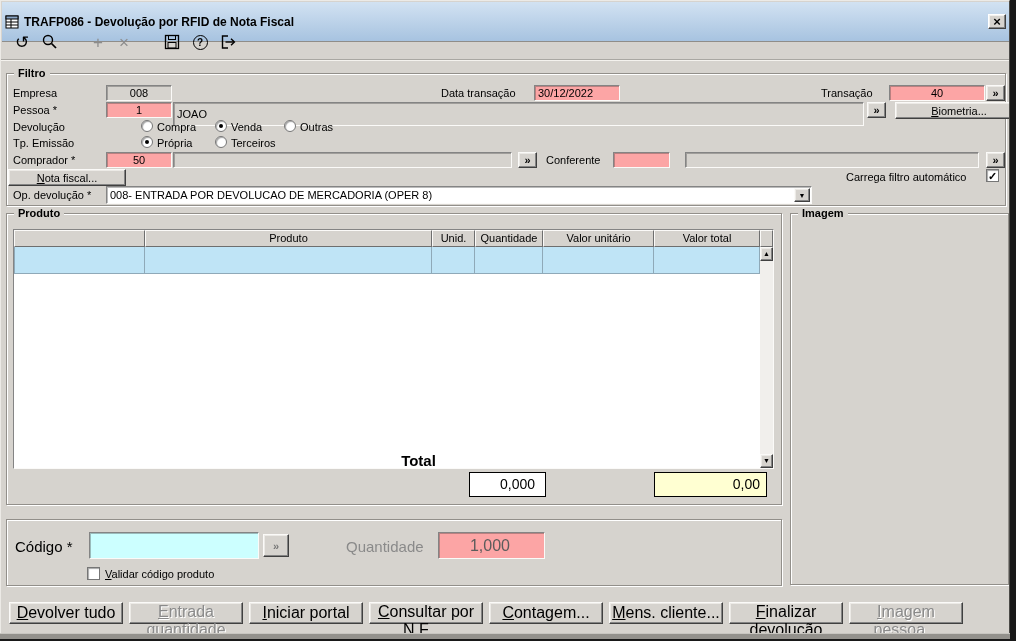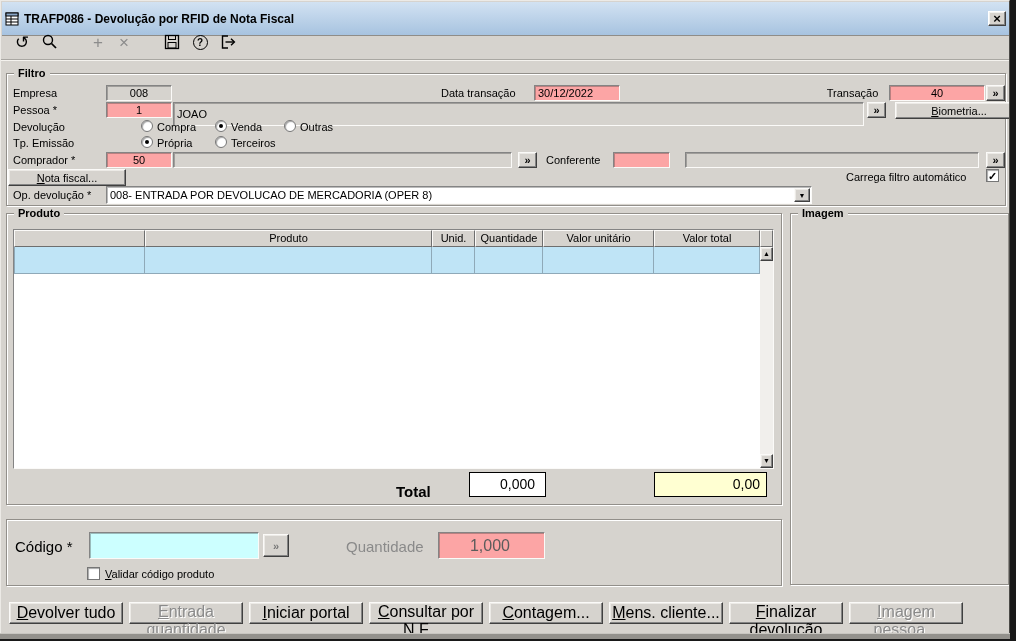--- a/index.html
+++ b/index.html
@@ -2,21 +2,21 @@
 <html><head>
 <meta charset="utf-8">
 <style>
   *{box-sizing:border-box;margin:0;padding:0}
   html,body{width:1016px;height:641px;overflow:hidden}
   body{background:#181818;font-family:"Liberation Sans",sans-serif;position:relative}
   #app{position:absolute;left:0;top:0;width:1010px;height:633px;background:#d6d3ce;
        border-top:1px solid #eceae6;border-left:1px solid #eceae6;border-right:1px solid #4b4a47;overflow:hidden}
   .bottomstrip{position:absolute;left:0;top:633px;width:1010px;height:6px;background:#93918c;border-top:1px solid #c8c6c1}
 
-  .titlebar{position:absolute;left:1px;top:1px;width:1007px;height:34px;
+  .titlebar{position:absolute;left:1px;top:1px;width:1007px;height:40px;
             background:linear-gradient(#d2e2f2,#a7c3e0);display:flex;align-items:center;padding:0 3px;
             border-bottom:1px solid #8f8d89}
   .titletext{font-size:12px;font-weight:bold;color:#000;margin-left:5px;flex:1;white-space:nowrap}
   .closebtn{width:18px;height:15px;background:#d6d3ce;border:1px solid;border-color:#fff #404040 #404040 #fff;
             box-shadow:inset -1px -1px 0 #848484,inset 1px 1px 0 #f2f1ee;
             font-size:13px;font-weight:bold;line-height:12px;text-align:center;font-family:inherit;color:#000}
 
   .tbtn{position:absolute;top:28px;width:26px;height:26px;background:transparent;border:none;
         display:flex;align-items:center;justify-content:center;font-family:inherit;color:#000}
   .tglyph{font-size:17px;line-height:17px}
@@ -141,21 +141,21 @@
   <div class="hr"></div>
 
   <div class="fieldset" style="left:5px;top:72px;width:1000px;height:133px">
     <span class="legend">Filtro</span>
   </div>
 
   <span class="lbl" style="left:12px;top:86px">Empresa</span>
   <input class="field gray ra" style="left: 105px; top: 84px; width: 66px; height: 16px;" value="008">
   <span class="lbl" style="left:440px;top:86px">Data transação</span>
   <input class="field" style="left: 533px; top: 84px; width: 86px; height: 16px;" value="30/12/2022">
-  <span class="lbl" style="left:820px;top:86px;width:63px;text-align:center">Transação</span>
+  <span class="lbl" style="left:820px;top:86px;width:63px;text-align:left">Transação</span>
   <input class="field ra" style="left: 888px; top: 84px; width: 96px; height: 16px;" value="40">
   <button class="btn raised lookup" style="left:985px;top:84px;width:19px;height:16px">»</button>
 
   <span class="lbl" style="left:12px;top:103px">Pessoa *</span>
   <input class="field ra" style="left: 105px; top: 101px; width: 66px; height: 16px;" value="1">
   <input class="field gray" style="left: 172px; top: 101px; width: 691px; height: 24px;" value="JOAO">
   <button class="btn raised lookup" style="left:866px;top:101px;width:19px;height:16px">»</button>
   <button class="btn raised smallbtn" style="left:894px;top:101px;width:128px"><span class="accel">Biometria...</span></button>
 
   <span class="lbl" style="left:12px;top:120px">Devolução</span>
@@ -211,21 +211,21 @@
       <div class="cell" style="left:529px;width:111px"></div>
       <div class="cell" style="left:640px;width:106px"></div>
     </div>
 
     <div class="th sbcorner"></div>
     <button class="sarrow raised" style="top:17px">▲</button>
     <div class="sbtrack"></div>
     <button class="sarrow raised" style="top:224px">▼</button>
   </div>
 
-  <span class="lbl biglbl boldlbl" style="left:395px;top:482px;width:45px;text-align:left">Total</span>
+  <span class="lbl biglbl boldlbl" style="left:395px;top:451px;width:45px;text-align:center">Total</span>
   <div class="totfield" style="left:468px;top:471px;width:77px;height:25px">0,000</div>
   <div class="totfield totyellow" style="left:653px;top:471px;width:113px;height:25px;padding-right:6px">0,00</div>
 
   <div class="fieldset" style="left:789px;top:212px;width:219px;height:372px">
     <span class="legend">Imagem</span>
   </div>
 
   <div class="fieldset" style="left:5px;top:518px;width:776px;height:67px"></div>
   <span class="lbl biglbl" style="left:14px;top:537px">Código *</span>
   <input class="field cyan" style="left: 88px; top: 531px; width: 170px; height: 27px; font-size: 13px;" value="">

